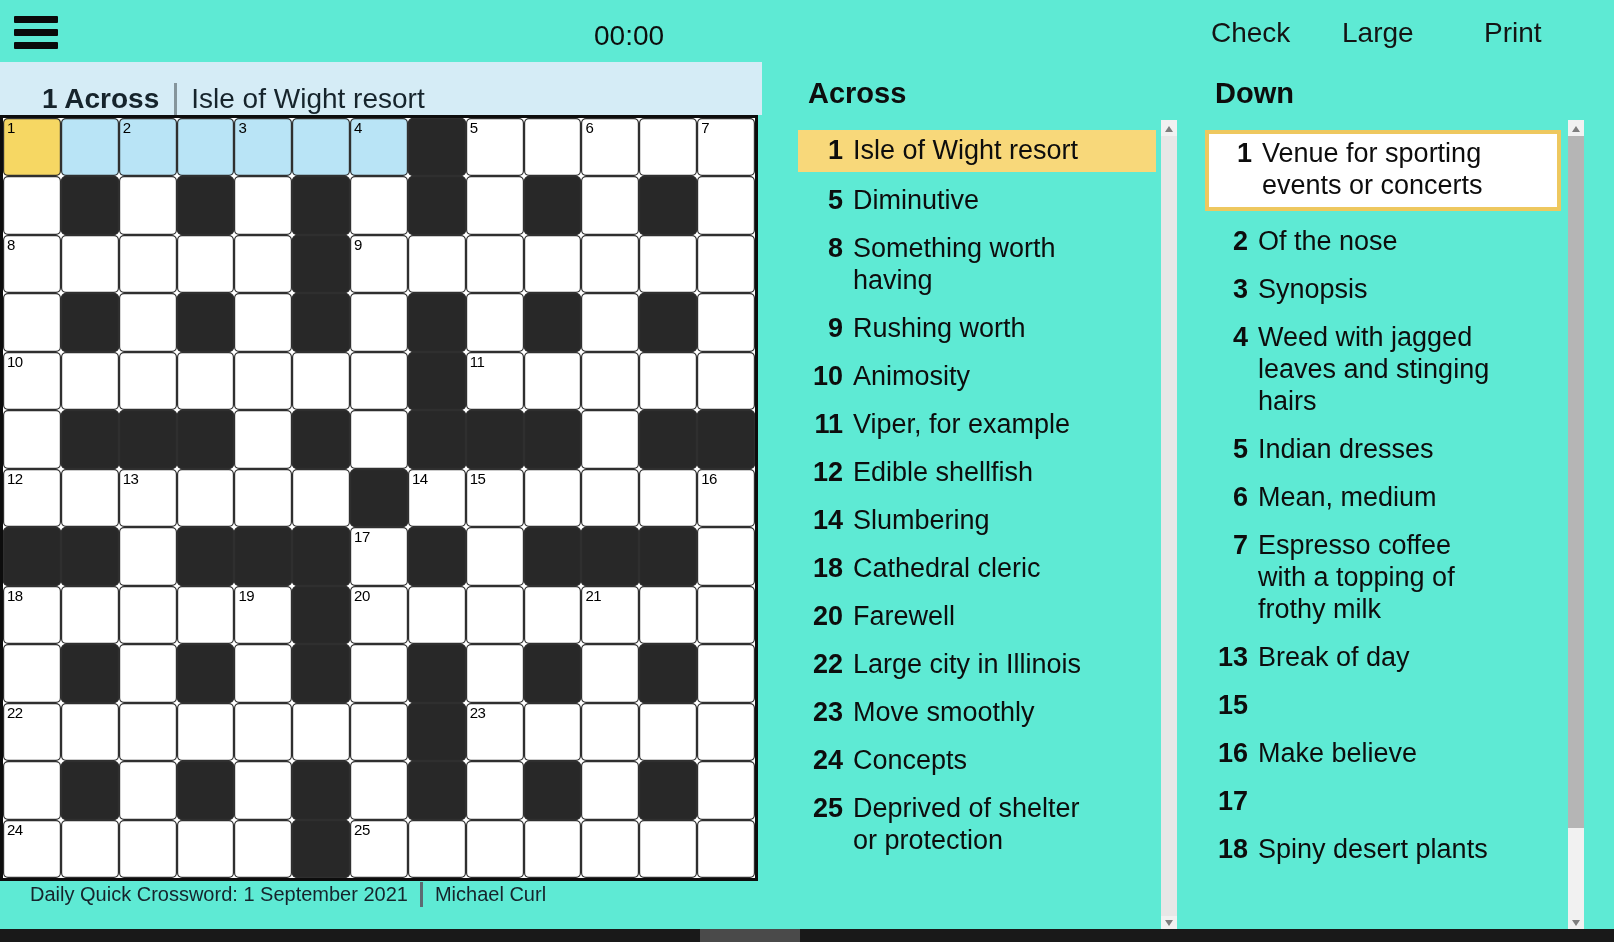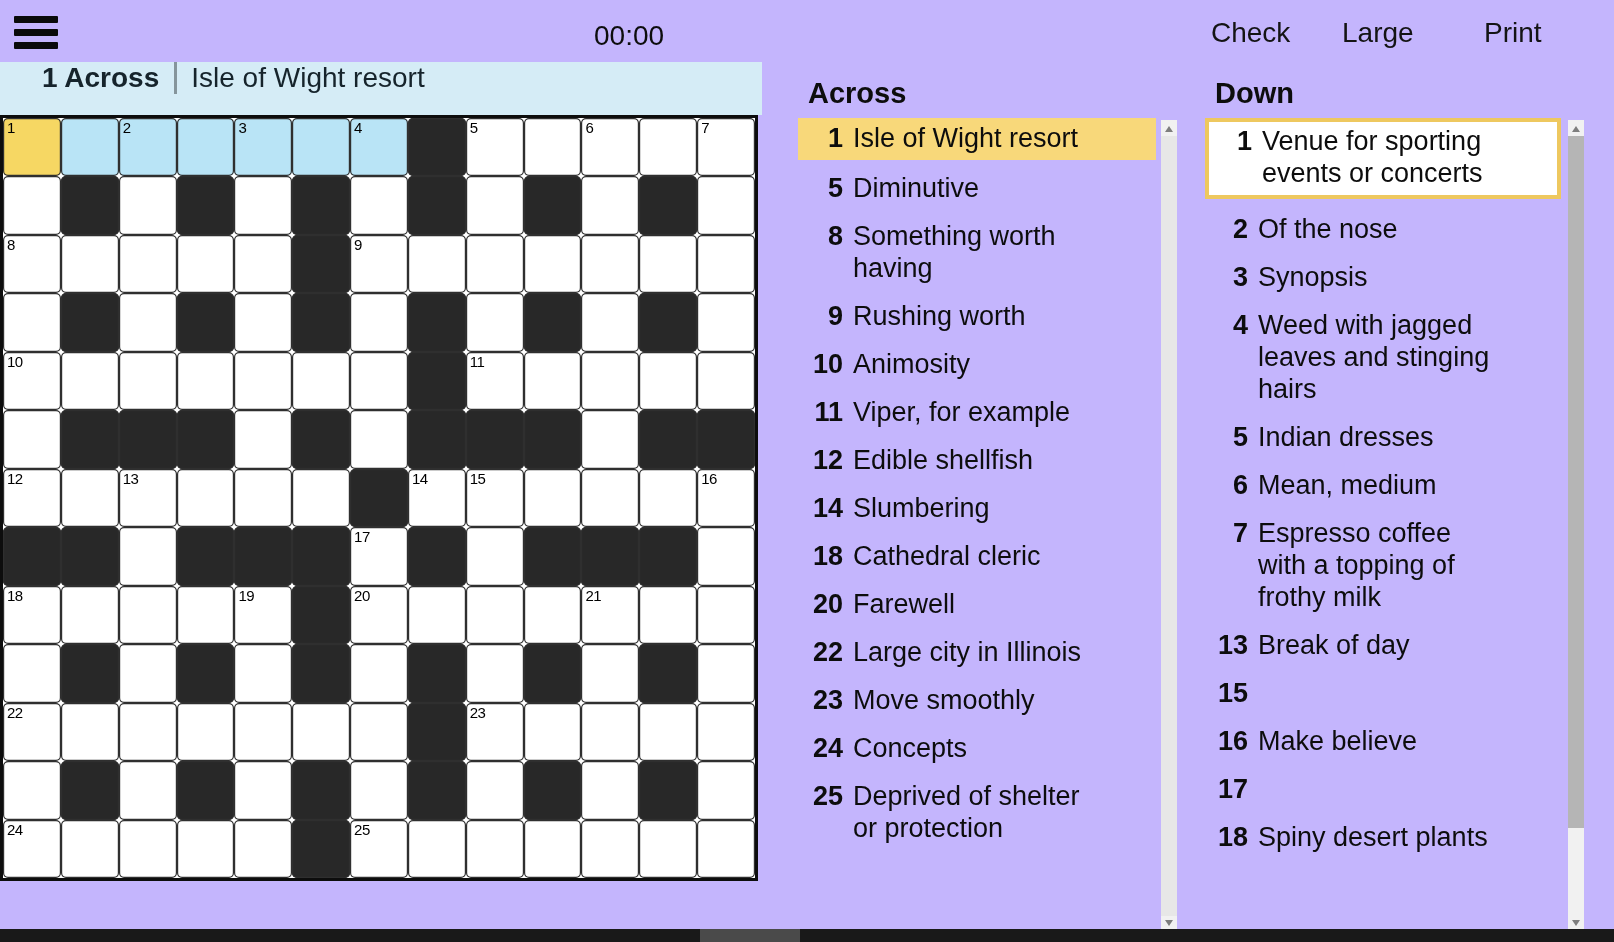--- a/index.html
+++ b/index.html
@@ -1,50 +1,50 @@
 <!DOCTYPE html>
 <html style="--sel: #f6d763; --word: #b9e4f6; --block: #282828; --banner-bg: #d5ecf6; --clue-hl: #f8d87a; --clue-box: #eec85f;"><head>
 <meta charset="utf-8">
 <style>
   html,body { margin:0; padding:0; background:#fff; }
   .app {
-    position:relative; width:1614px; height:942px; background:#c4b5fd;
+    position:relative; width:1614px; height:942px; background:#5eead4;
     font-family:"Liberation Sans", sans-serif; overflow:hidden; color:#111;
   }
   
   .hamburger { position:absolute; left:14px; top:16px; width:44px; height:33px; cursor:pointer; }
   .hamburger .bar { height:7px; background:#0a0a0a; border-radius:1px; margin-bottom:6px; }
   .hamburger .bar:last-child { margin-bottom:0; }
   .timer { position:absolute; left:594px; top:20px; font-size:28px; color:#0d0d0d; }
   .top-btn { position:absolute; top:17px; font-size:28px; color:#141414; cursor:pointer;margin-left:48px; }
   .btn-check  { left:1163px; }
   .btn-reveal { left:1294px; }
   .btn-print  { left:1436px; }
   
   .banner { position:absolute; left:0; top:62px; width:762px; height:53px;
-    background:var(--banner-bg); display:flex; align-items:flex-start; }
+    background:var(--banner-bg); display:flex; align-items:flex-end; }
   .banner-num { font-weight:bold; font-size:28px; margin-left:42px; color:#16242c; white-space:nowrap; }
   .banner-divider { width:3px; height:32px; background:#85959c; margin:0 14px 0 15px; flex:none; }
   .banner-text { font-size:28px; color:#16242c; white-space:nowrap; }
   
   .grid { position:absolute; left:0; top:115px; width:752px; height:760px;
     border:3px solid #0d0d0d; background:#fff;
     display:grid; grid-template-columns:repeat(13,1fr); grid-template-rows:repeat(13,1fr); }
   .cell { position:relative; background:#fff; border-radius:5px;
     box-shadow: inset 0 0 0 1.2px #2f2f2f; cursor:pointer; }
   .cell.black { background:var(--block); cursor:default; }
   .cell.sel  { background:var(--sel); }
   .cell.word { background:var(--word); }
   .cell-num { position:absolute; top:1px; left:4px; font-size:15px; font-weight:500;
     color:#000; line-height:1.15; letter-spacing:-0.5px; }
   
   .panel { position:absolute; top:77px; }
   .across-panel { left:798px; width:358px; }
   .down-panel   { left:1205px; width:356px; }
-  .panel-header { font-size:29px; font-weight:bold; color:#0d0d0d; margin:0 0 8px 10px; line-height:33px; }
+  .panel-header { font-size:29px; font-weight:bold; color:#0d0d0d; margin:0 0 20px 10px; line-height:33px; }
   .clue { display:flex; margin-bottom:16px; font-size:27px; line-height:32px; color:#0d0d0d; cursor:pointer; }
   .clue .num { width:45px; text-align:right; font-weight:bold; flex:none; }
   .down-panel .clue .num { width:43px; }
   .clue .txt { margin-left:10px; white-space:pre-line; }
   .clue.selected { background:var(--clue-hl); padding:4px 0 6px; margin-bottom:12px; }
   .clue1-box { border:4px solid var(--clue-box); background:#fff; padding:3px 4px 6px 0; margin-bottom:14px; }
   .clue1-box .clue { margin-bottom:0; }
   
   .v-scrollbar { position:absolute; top:120px; width:16px; height:812px; background:#f1f1f1; }
   .across-sb { left:1161px; }
@@ -433,17 +433,22 @@
     <div class="sb-arrow up"></div>
     <div class="sb-thumb"></div>
     <div class="sb-arrow down"></div>
   </div>
   <div class="v-scrollbar down-sb">
     <div class="sb-arrow up"></div>
     <div class="sb-thumb"></div>
     <div class="sb-arrow down"></div>
   </div>
 
+  <div class="footer-caption">
+    <span>Daily Quick Crossword: 1 September 2021</span>
+    <span class="footer-divider"></span>
+    <span>Michael Curl</span>
+  </div>
   <div class="h-scrollbar">
     <div class="h-thumb"></div>
   </div>
 
 </div>
 
 </body></html>

